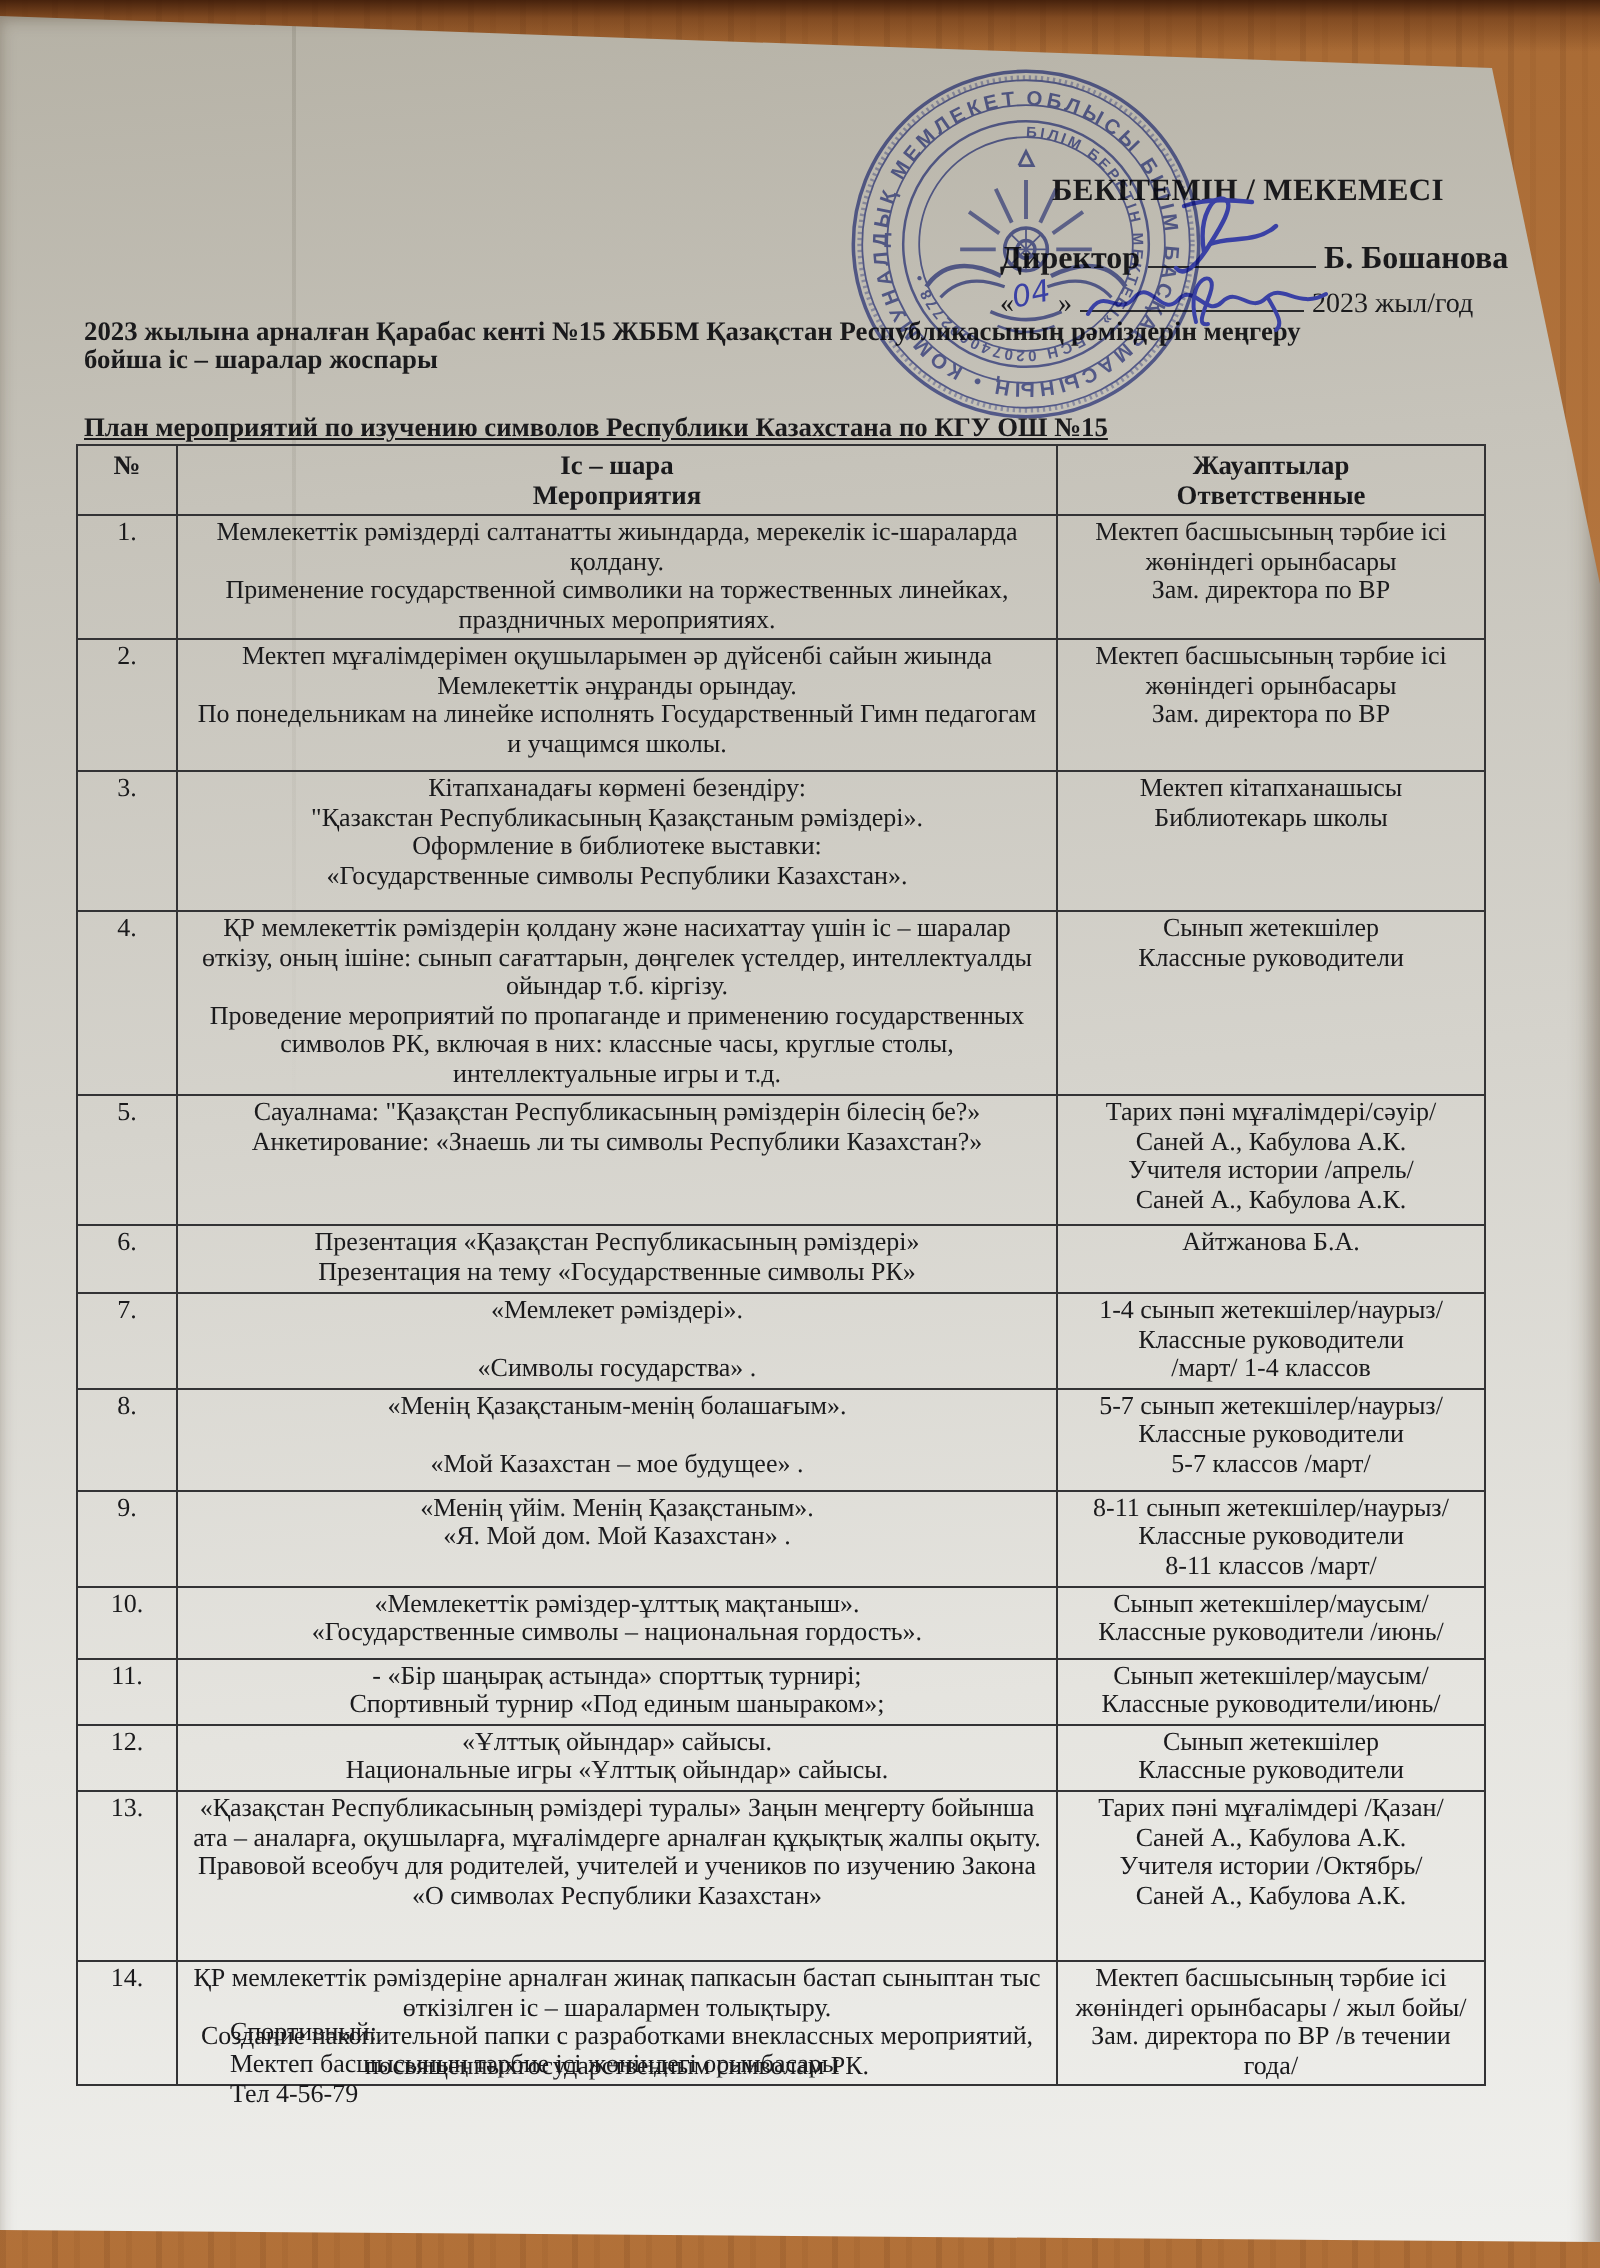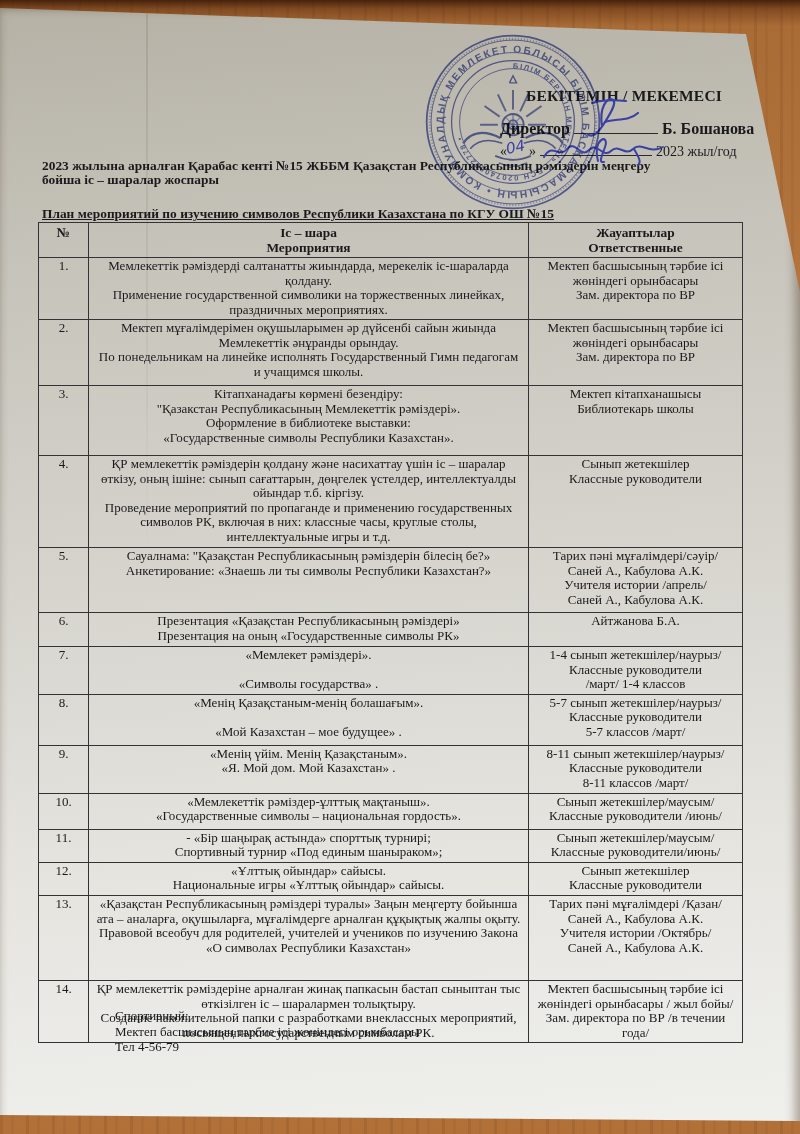--- a/index.html
+++ b/index.html
@@ -161,21 +161,21 @@
     <td class="col-num">2.</td>
     <td class="col-activity">Мектеп мұғалімдерімен оқушыларымен әр дүйсенбі сайын жиында Мемлекеттік әнұранды орындау.
 По понедельникам на линейке исполнять Государственный Гимн педагогам и учащимся школы.</td>
     <td class="col-resp">Мектеп басшысының тәрбие ісі жөніндегі орынбасары
 Зам. директора по ВР</td>
   </tr>
 
   <tr>
     <td class="col-num">3.</td>
     <td class="col-activity">Кітапханадағы көрмені безендіру:
-"Қазакстан Республикасының Мемлекеттік рәміздері».
+"Қазакстан Республикасының Қазақстаным рәміздері».
 Оформление в библиотеке выставки:
 «Государственные символы Республики Казахстан».</td>
     <td class="col-resp">Мектеп кітапханашысы
 Библиотекарь школы</td>
   </tr>
 
   <tr>
     <td class="col-num">4.</td>
     <td class="col-activity">ҚР мемлекеттік рәміздерін қолдану және насихаттау үшін іс – шаралар өткізу, оның ішіне: сынып сағаттарын, дөңгелек үстелдер, интеллектуалды ойындар т.б. кіргізу.
 Проведение мероприятий по пропаганде и применению государственных символов РК, включая в них: классные часы, круглые столы, интеллектуальные игры и т.д.</td>
@@ -189,21 +189,21 @@
 Анкетирование: «Знаешь ли ты символы Республики Казахстан?»</td>
     <td class="col-resp">Тарих пәні мұғалімдері/сәуір/
 Саней А., Кабулова А.К.
 Учителя истории /апрель/
 Саней А., Кабулова А.К.</td>
   </tr>
 
   <tr>
     <td class="col-num">6.</td>
     <td class="col-activity">Презентация «Қазақстан Республикасының рәміздері»
-Презентация на оның «Государственные символы РК»</td>
+Презентация на тему «Государственные символы РК»</td>
     <td class="col-resp">Айтжанова Б.А.</td>
   </tr>
 
   <tr>
     <td class="col-num">7.</td>
     <td class="col-activity">«Мемлекет рәміздері».
 
 «Символы государства» .</td>
     <td class="col-resp">1-4 сынып жетекшілер/наурыз/
 Классные руководители

